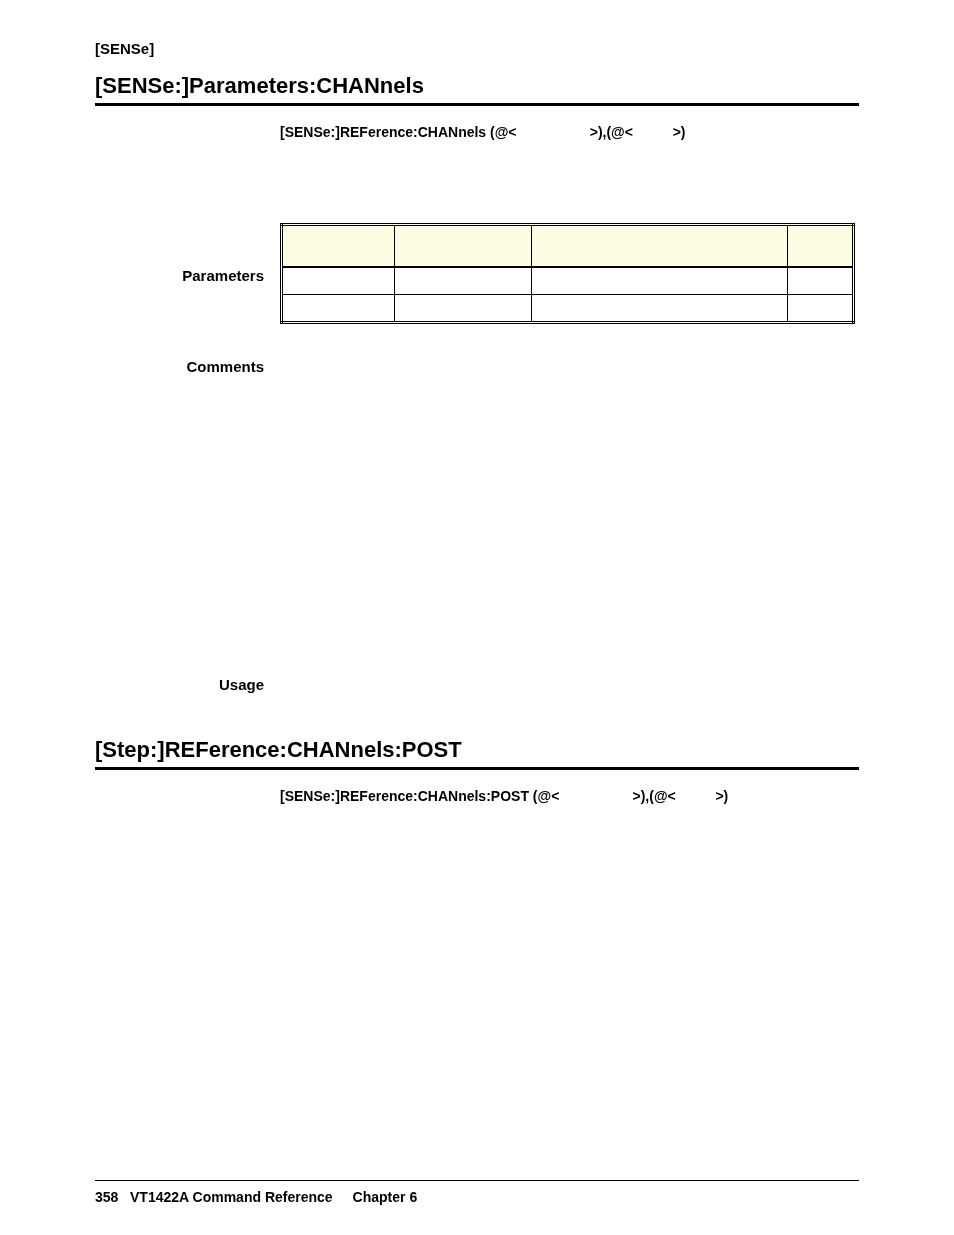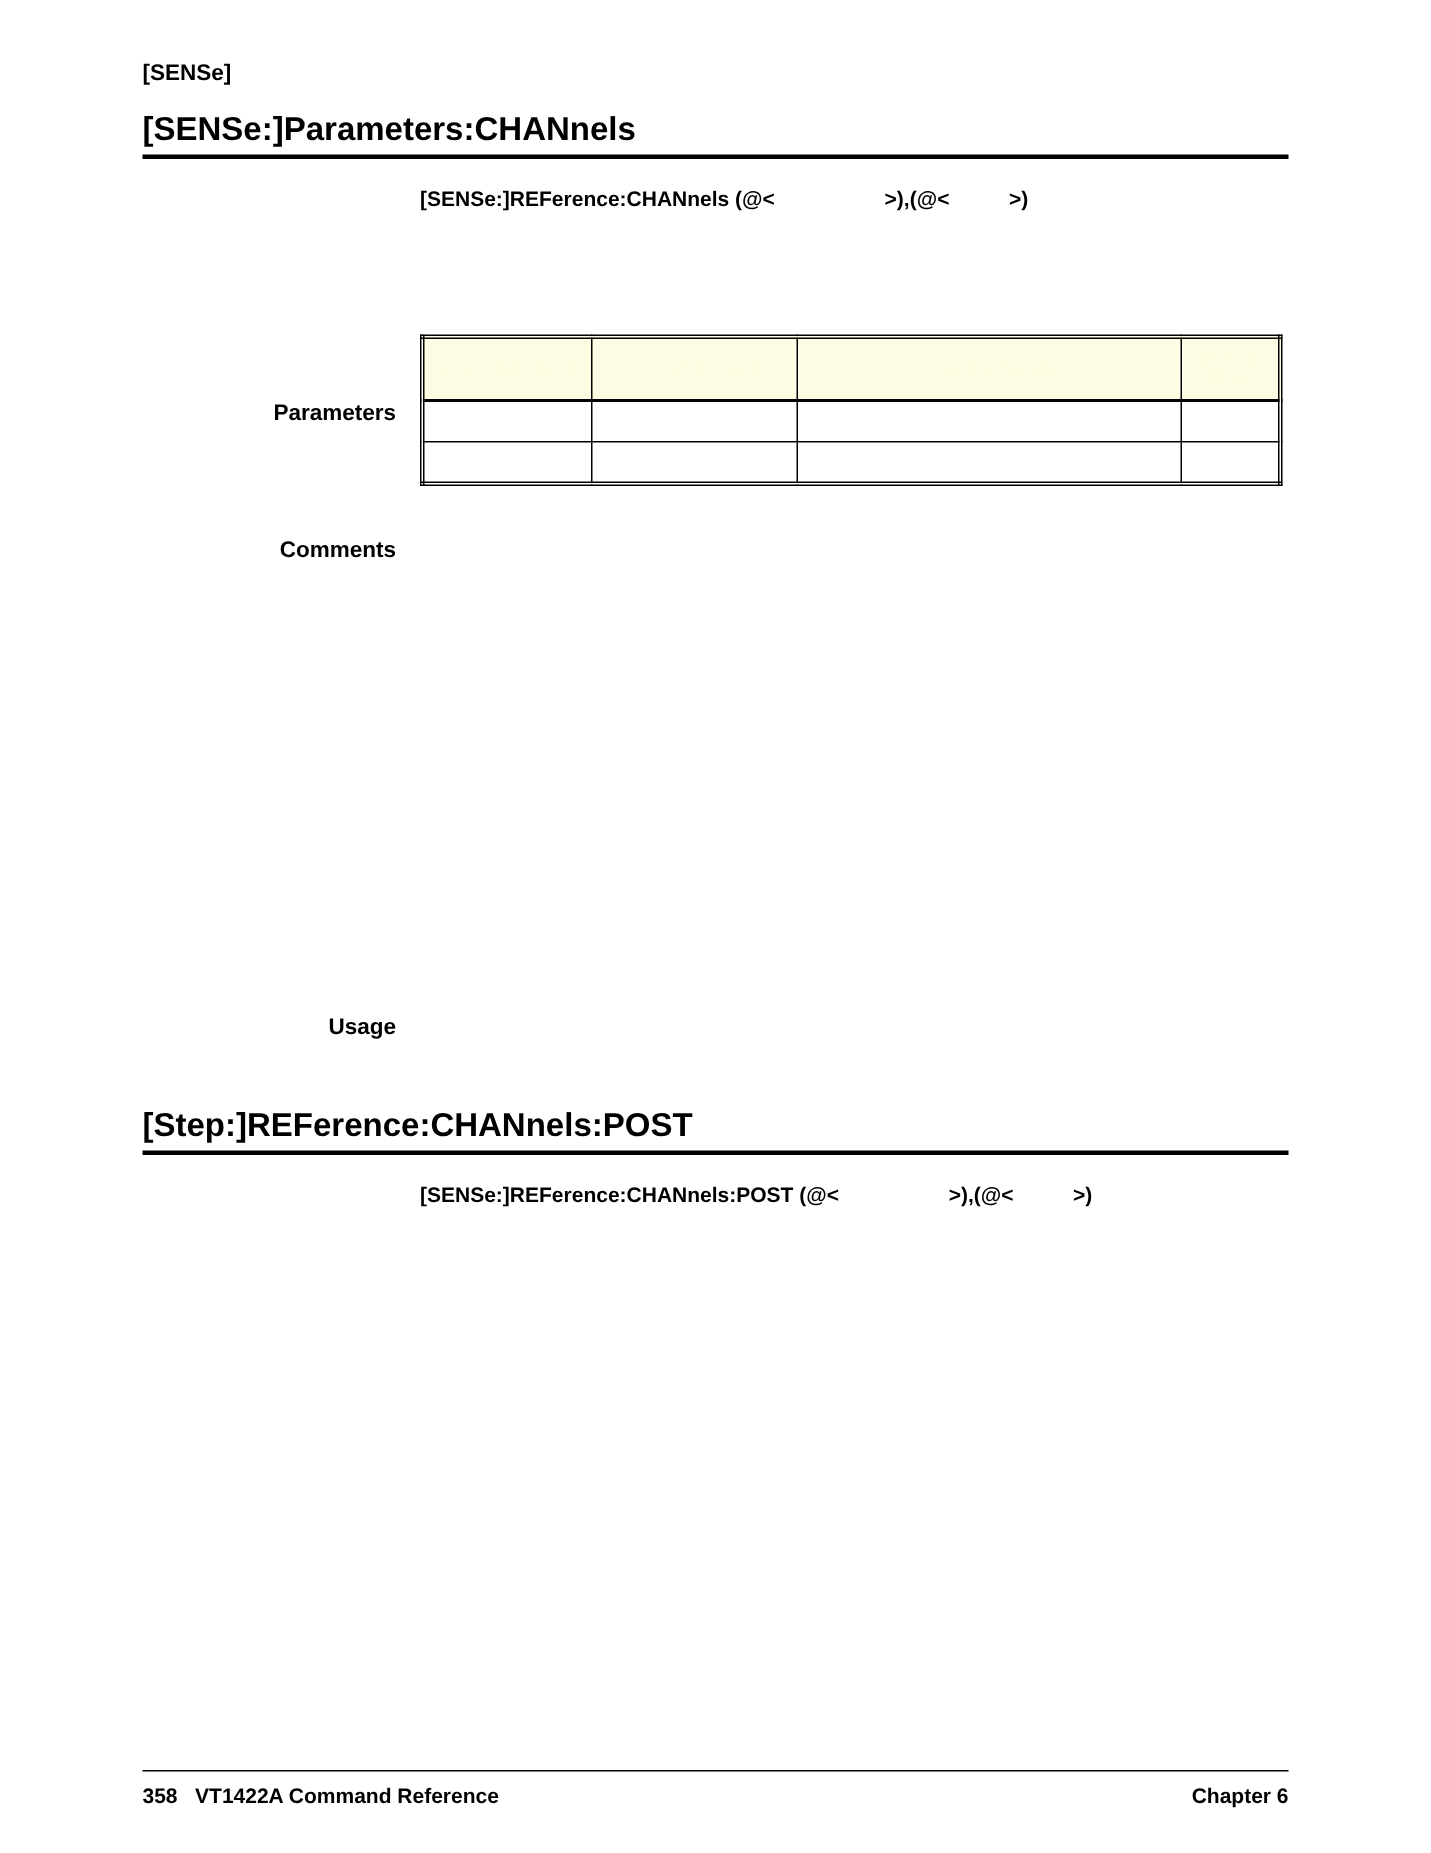--- a/index.html
+++ b/index.html
@@ -85,24 +85,24 @@
   .param-table th:nth-child(4), .param-table td:nth-child(4) { width: 50px; }
   .param-table thead tr { border-bottom: 2px solid #000; }
   .footer {
     position: absolute;
     bottom: 30px;
     left: 95px;
     right: 95px;
   }
   .footer-row {
     display: flex;
-    justify-content: space-between;
     font-weight: bold;
     font-size: 14px;
     margin-top: 8px;
+    gap: 20px;
   }
   .filler-lines {
     color: #fff;
     line-height: 1.35;
   }
 </style>
 </head>
 <body>
 
 <div class="header-tag">[SENSe]</div>

